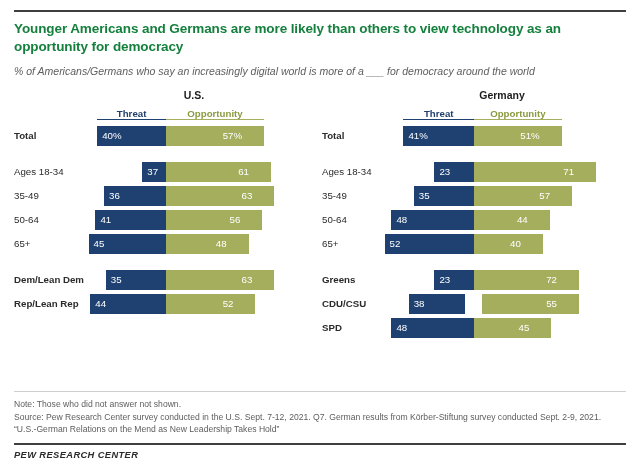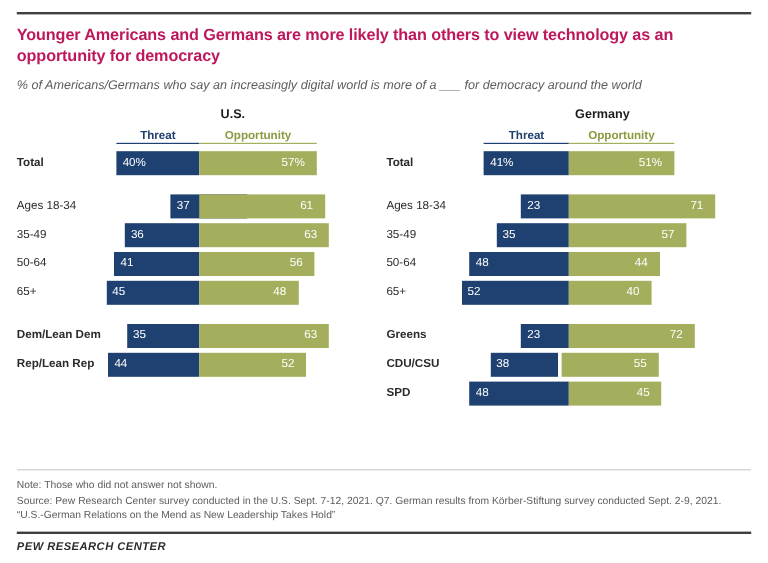--- a/index.html
+++ b/index.html
@@ -22,21 +22,21 @@
     padding: 10px 14px 0 14px;
   }
   .top-rule {
     border-top: 2px solid #3f3f3f;
     margin: 0 0 8px 0;
   }
   .title {
     font-size: 13.5px;
     font-weight: bold;
     line-height: 1.33;
-    color: #be185d;
+    color: #15803d;
     letter-spacing: -0.1px;
     margin: 0 0 9px 0;
   }
   .subtitle {
     font-size: 10.5px;
     font-style: italic;
     color: #5d5d5d;
     line-height: 1.3;
     margin: 0 0 10px 0;
   }
@@ -110,21 +110,21 @@
     box-sizing: border-box;
   }
   .bar.threat {
     background: #1f4171;
     justify-content: flex-start;
     padding-left: 5px;
   }
   .bar.opp {
     background: #a4ae5c;
     justify-content: flex-end;
-    padding-right: 10px;
+    padding-right: 22px;
   }
   .bar-val {
     font-size: 9.7px;
     color: #ffffff;
     line-height: 1;
   }
   .bar.opp .bar-val { color: #ffffff; }
   .notes {
     position: absolute;
     left: 14px;
@@ -320,21 +320,21 @@
                 <span class="bar-val">72</span>
               </div>
             </div>
           </div>
           <div class="row">
             <div class="row-label bold">CDU/CSU</div>
             <div class="bars">
               <div class="bar threat" style="left: 12.64px; width: 56px;">
                 <span class="bar-val">38</span>
               </div>
-              <div class="bar opp" style="left: 72px; width: 81px;">
+              <div class="bar opp" style="left: 86px; width: 97px;">
                 <span class="bar-val">55</span>
               </div>
             </div>
           </div>
           <div class="row">
             <div class="row-label bold">SPD</div>
             <div class="bars">
               <div class="bar threat" style="left: -4.56px; width: 82.56px;">
                 <span class="bar-val">48</span>
               </div>

